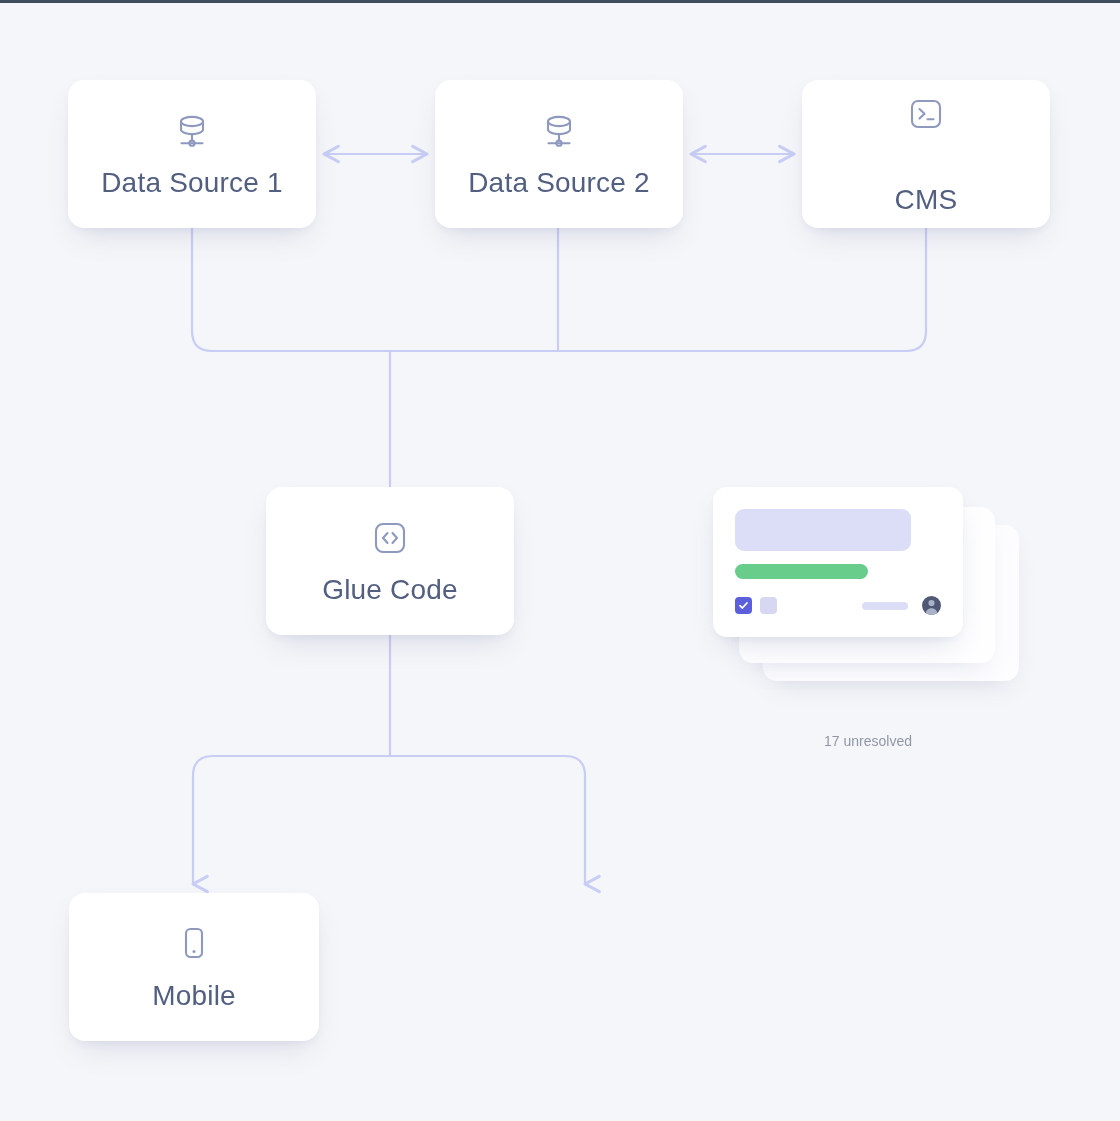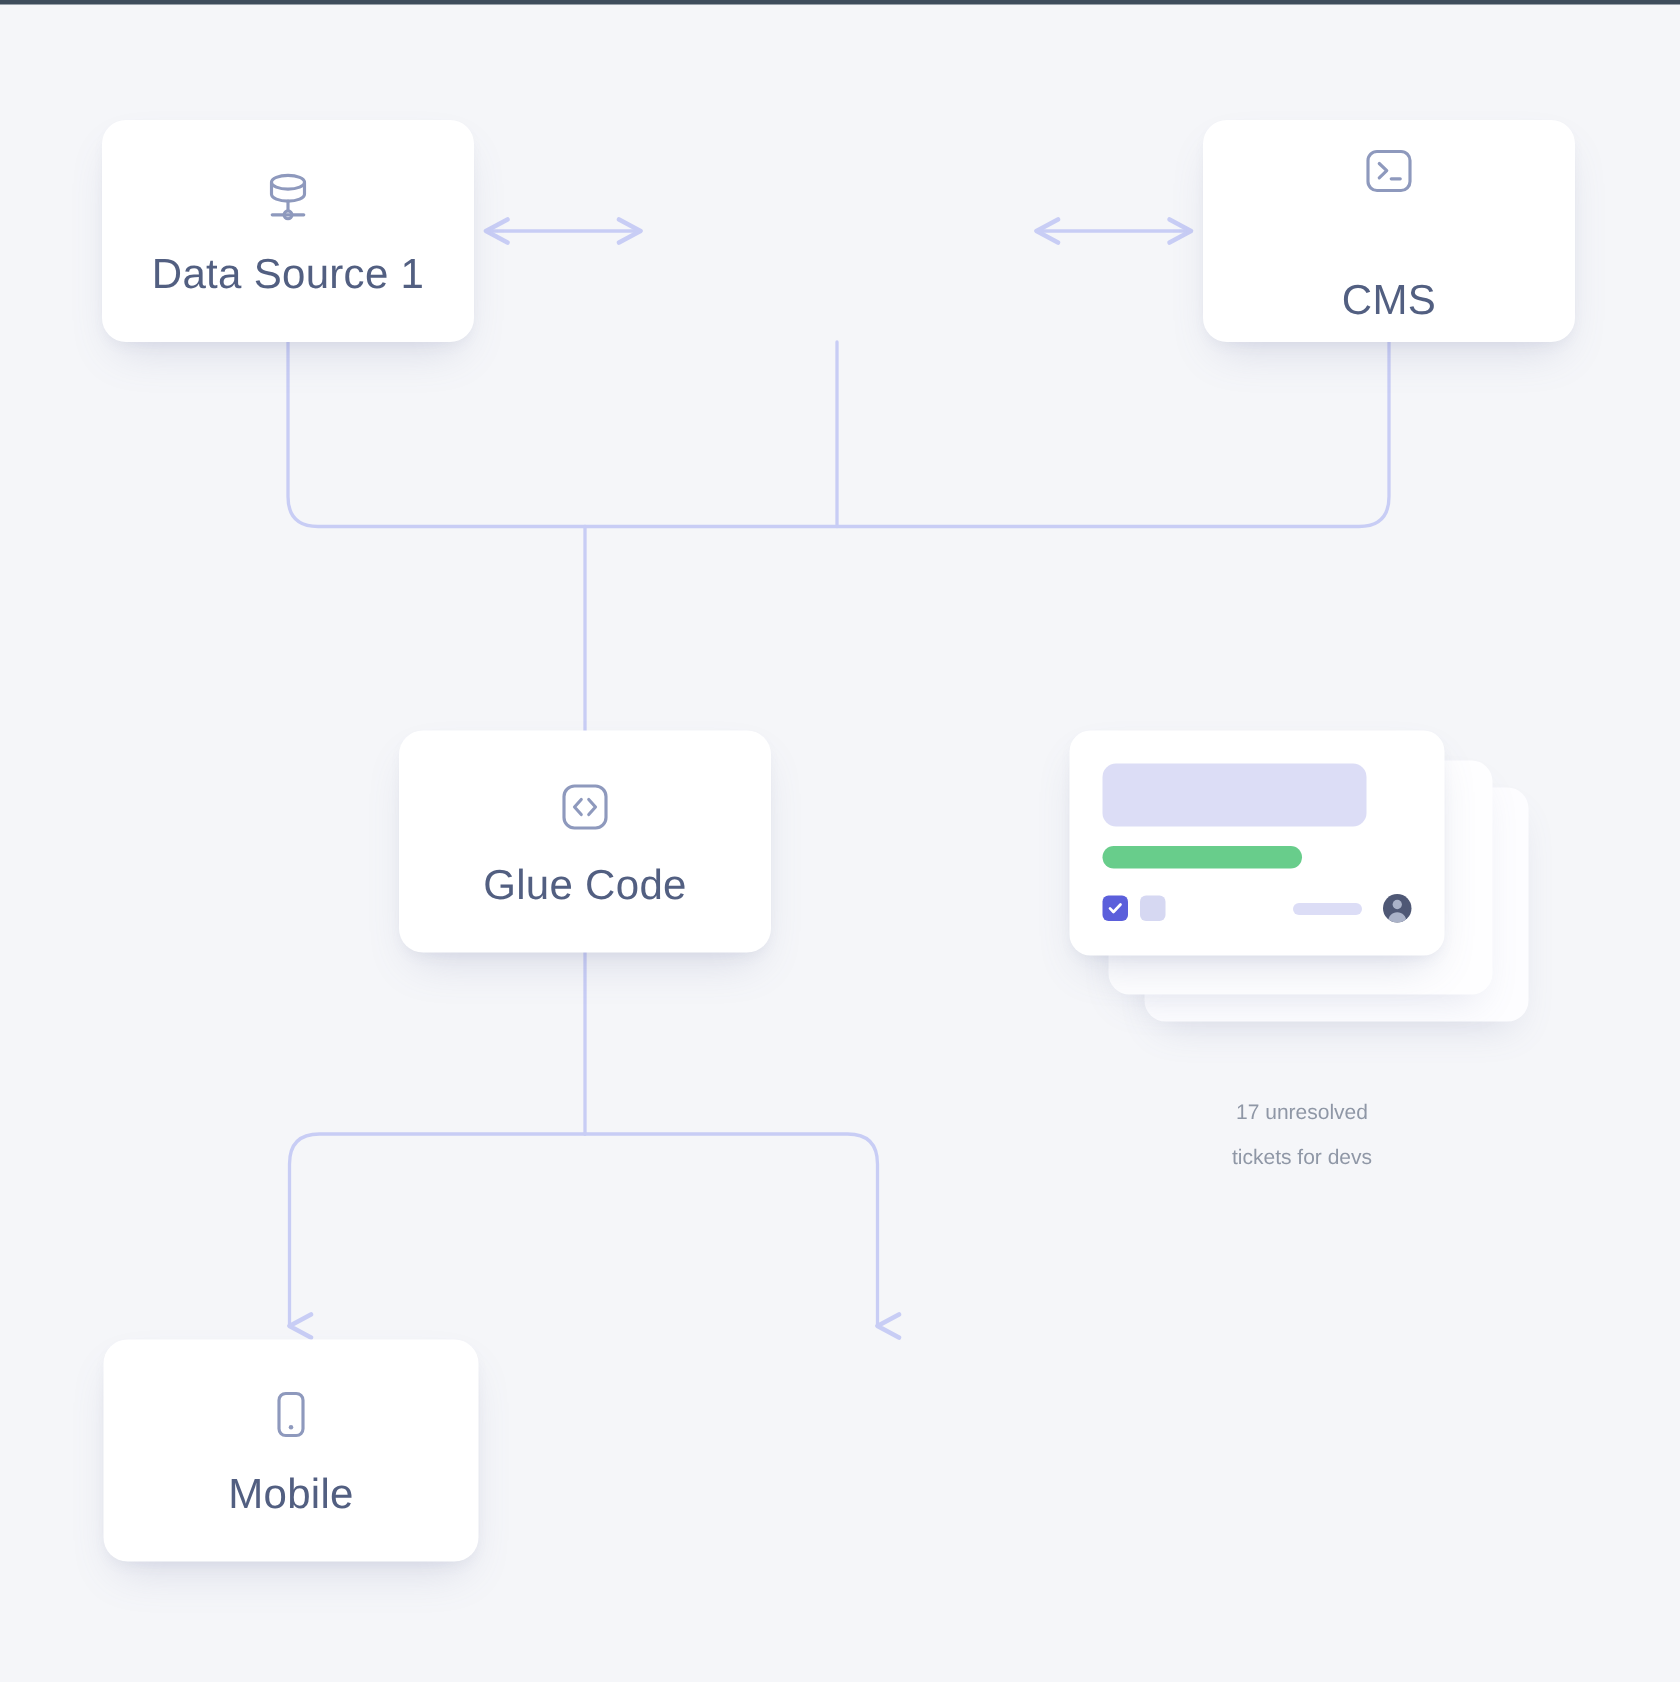--- a/index.html
+++ b/index.html
@@ -216,20 +216,32 @@
         <ellipse cx="22" cy="12.5" rx="11" ry="4.6"></ellipse>
         <path d="M11,12.5 V20.5 C11,23 16,25.1 22,25.1 C28,25.1 33,23 33,20.5 V12.5"></path>
         <line x1="22" y1="25.1" x2="22" y2="30.5"></line>
         <line x1="11.5" y1="34.2" x2="32.5" y2="34.2"></line>
         <circle cx="22" cy="34.2" r="2.6" fill="none"></circle>
       </svg>
     </span>
     <span class="node-label">Data Source 1</span>
   </div>
 
+  <div class="node" id="node-ds2">
+    <span class="icon-wrap">
+      <svg width="44" height="44" viewBox="0 0 44 44" fill="none" stroke="currentColor" stroke-width="2.1" stroke-linecap="round" stroke-linejoin="round">
+        <ellipse cx="22" cy="12.5" rx="11" ry="4.6"></ellipse>
+        <path d="M11,12.5 V20.5 C11,23 16,25.1 22,25.1 C28,25.1 33,23 33,20.5 V12.5"></path>
+        <line x1="22" y1="25.1" x2="22" y2="30.5"></line>
+        <line x1="11.5" y1="34.2" x2="32.5" y2="34.2"></line>
+        <circle cx="22" cy="34.2" r="2.6" fill="none"></circle>
+      </svg>
+    </span>
+    <span class="node-label">Data Source 2</span>
+  </div>
 
   <div class="node" id="node-cms">
     <span class="icon-wrap">
       <svg width="44" height="44" viewBox="0 0 44 44" fill="none" stroke="currentColor" stroke-width="2.1" stroke-linecap="round" stroke-linejoin="round">
         <rect x="8" y="9" width="28" height="26" rx="6"></rect>
         <path d="M15.5,17 L20.5,21.8 L15.5,26.6"></path>
         <line x1="23.5" y1="27.2" x2="29.5" y2="27.2"></line>
       </svg>
     </span>
     <span class="node-label">CMS</span>
@@ -277,16 +289,15 @@
             <circle cx="9.5" cy="7" r="3.1" fill="#aab2c8"></circle>
             <path d="M3.4,19 C3.4,14.6 6.1,12.2 9.5,12.2 C12.9,12.2 15.6,14.6 15.6,19 Z" fill="#aab2c8"></path>
           </svg>
         </span>
       </div>
     </div>
   </div>
 
   <div id="ticket-caption">
     <div>17 unresolved</div>
-    <div>tickets for devs</div>
   </div>
 
 </div>
 
 </body></html>

